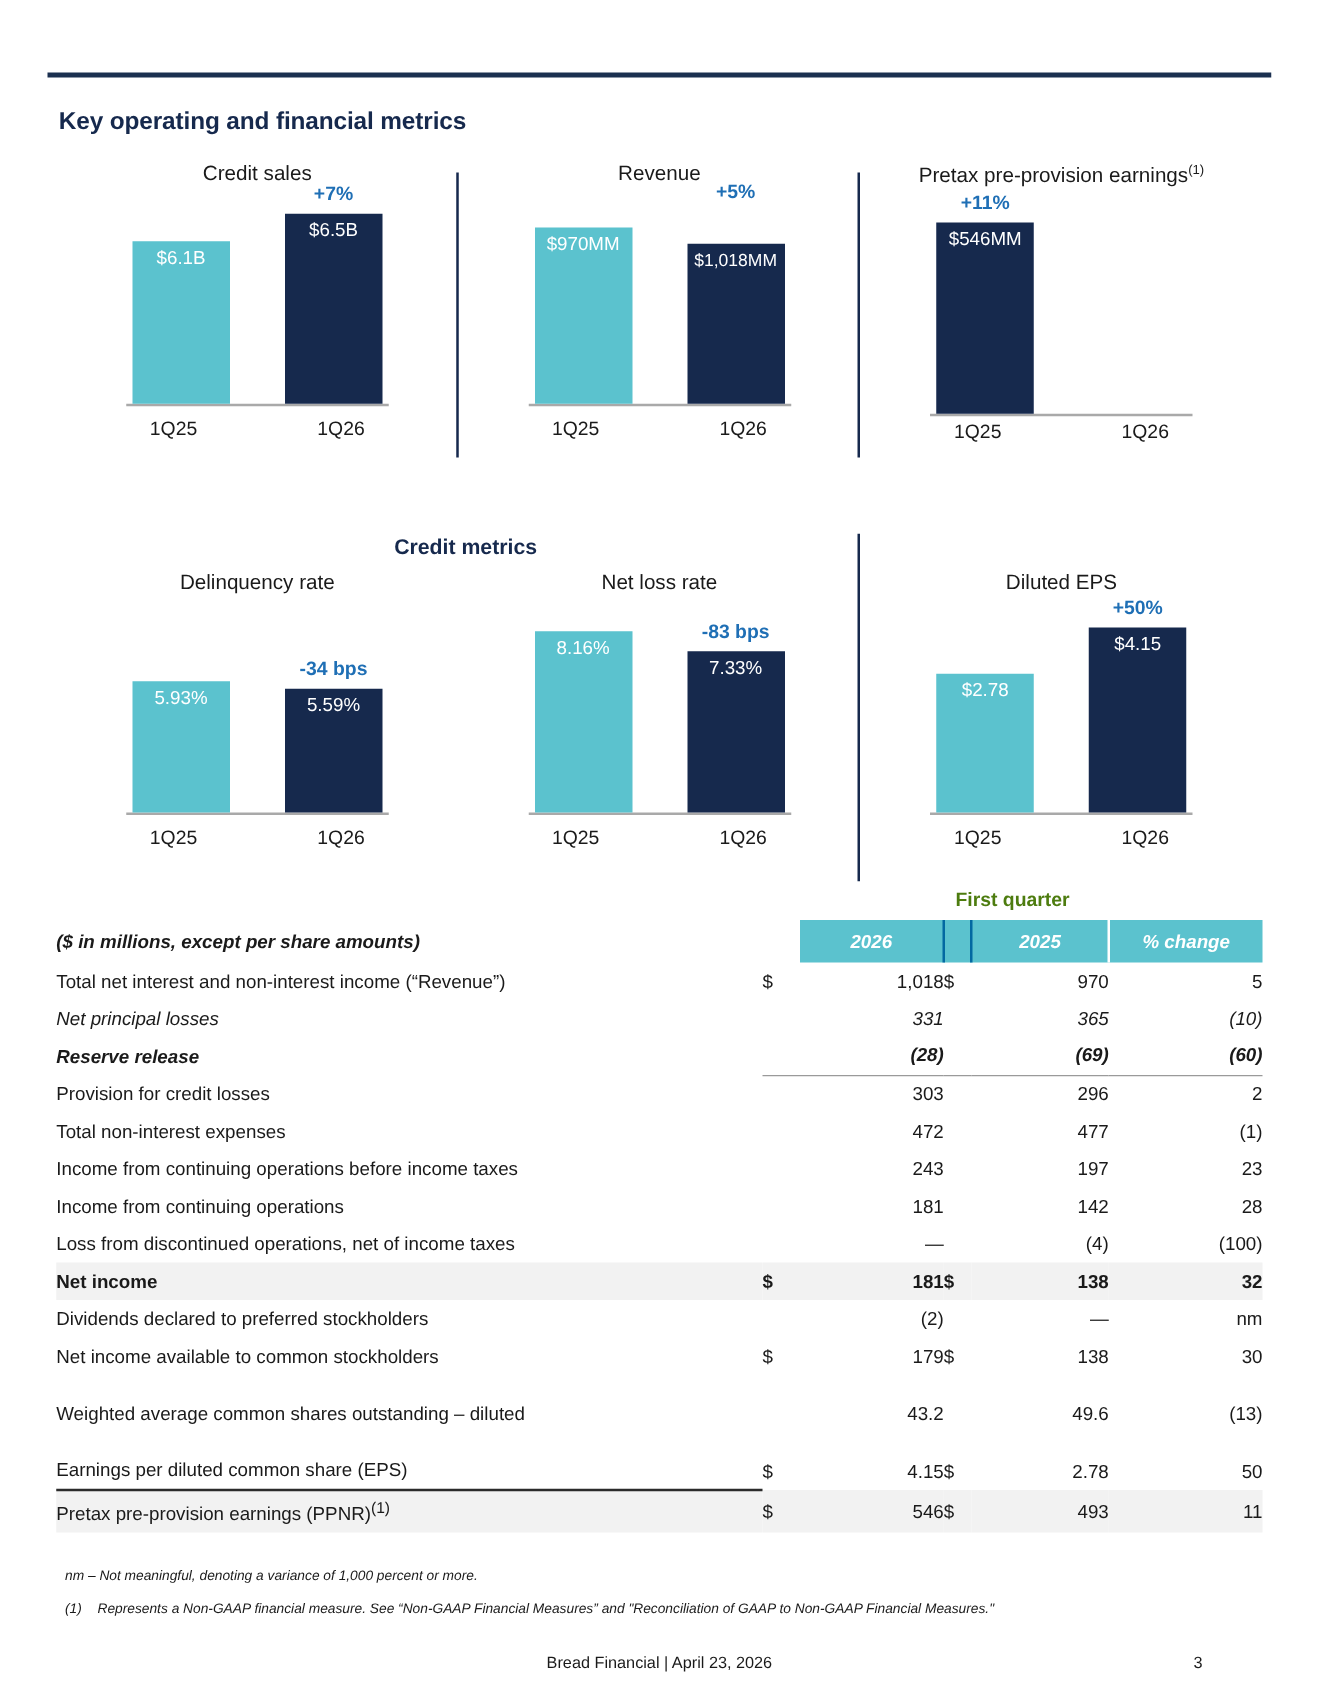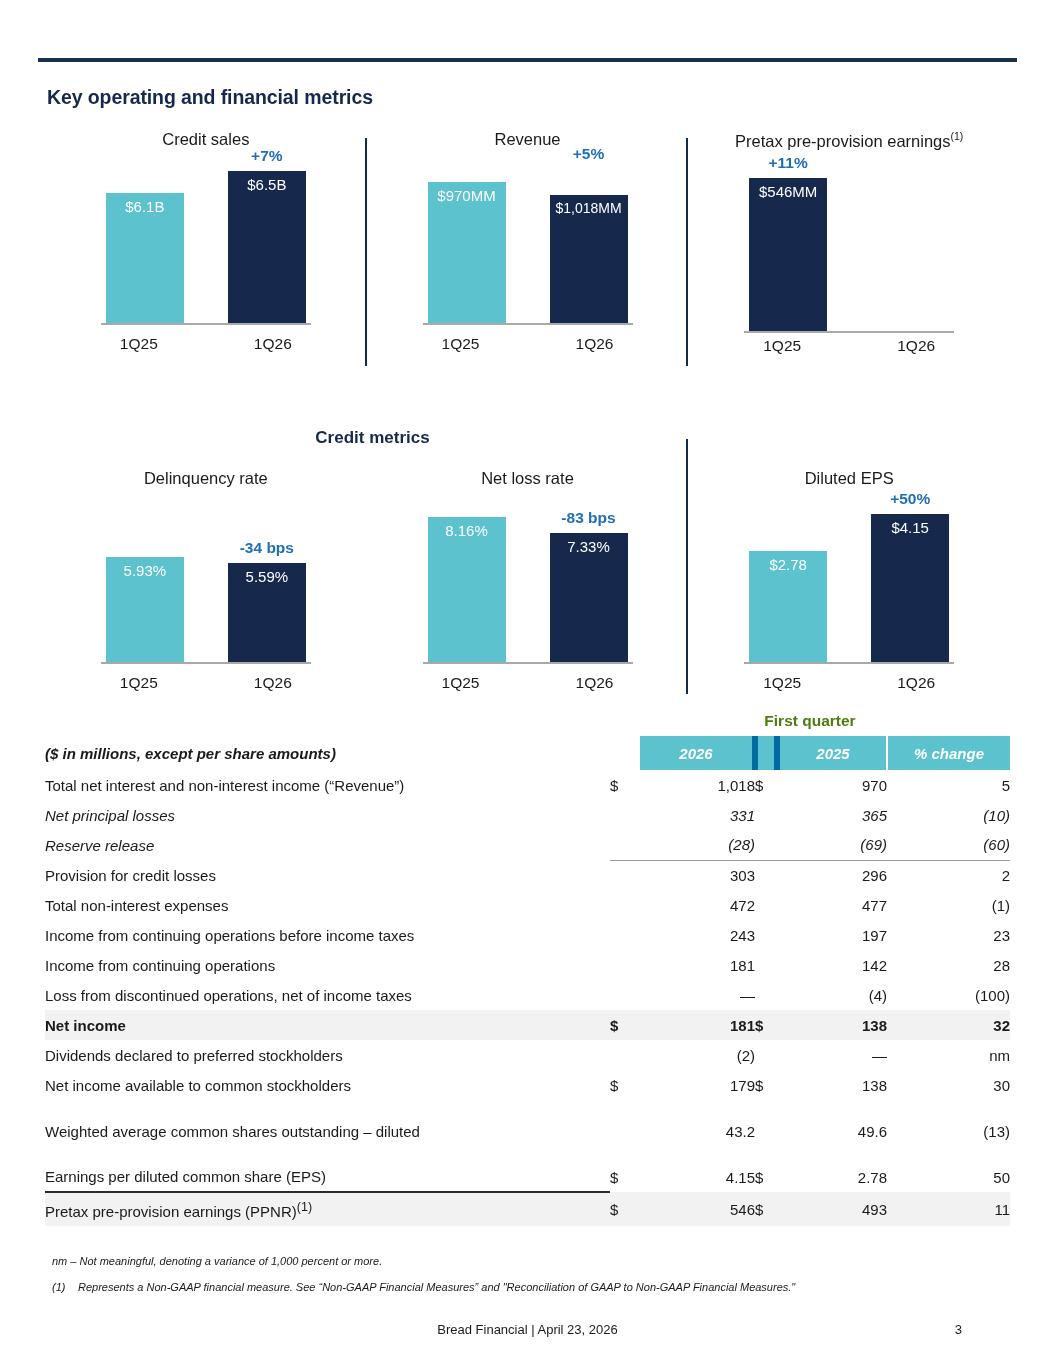--- a/index.html
+++ b/index.html
@@ -21,21 +21,21 @@
 
   .page-title {
     position:absolute; left:47px; top:86px;
     font-size:19.5px; font-weight:bold; color:#16294D;
     letter-spacing:-0.1px;
   }
 
   
   .chart-row { position:absolute; left:45px; width:965px; display:flex; }
   .row1 { top:128px; height:250px; }
-  .row2 { top:455px; height:250px;align-items:center; }
+  .row2 { top:455px; height:250px; }
 
   .chart-cell { position:relative; flex:1 1 0; }
   .chart-cell.divider-right::after {
     content:""; position:absolute; right:0; top:10px; bottom:12px;
     width:2px; background:#16294D;
   }
   .row2 .chart-cell.divider-right::after { top:-28px; bottom:0px; }
 
   .chart-title {
     text-align:center; font-size:16.5px; color:#1a1a1a;
@@ -96,30 +96,30 @@
   .col-label { width:565px; }
   .col-cur   { width:30px;  text-align:left; }
   .col-v26   { width:115px; text-align:right; padding-right:4px; }
   .col-cur2  { width:22px;  text-align:left; }
   .col-v25   { width:110px; text-align:right; padding-right:10px; }
   .col-chg   { width:123px; text-align:right; }
   .hdr-cell {
     background:#5BC2CE; color:#ffffff; font-weight:bold; font-size:15px;
     text-align:center; height:31px; line-height:31px;
   }
-  .hdr-2026 { border-right:6px solid #0369a1; }
+  .hdr-2026 { border-right:2px solid #0369a1; }
   .hdr-2025 { border-right:2px solid #ffffff; }
 
   tr.data td { height:30px; }
   .label-text { padding-left:2px; white-space:nowrap; }
   .indent { padding-left:16px; font-style:italic; }
   .italic-row td { font-style:italic; }
   .units-row td { font-style:italic; font-weight:bold; height:34px; }
 
-  .rule-after td { border-bottom:1.5px solid #9a9a9a; }
+  .rule-after td { border-bottom:1.5px solid #9a9a9a;font-weight:bold; }
   .shaded td { background:#f2f2f2; }
   .bold-row td { font-weight:bold; }
   .spacer-row td { height:16px; }
   .thickrule-label { border-top:2px solid #2b2b2b; }
 
   .dash { font-family:"Liberation Sans", sans-serif; }
 
   
   .footnotes { position:absolute; left:52px; top:1238px; width:940px;margin-top:17px; }
   .fn { font-size:11px; font-style:italic; color:#1a1a1a; margin-bottom:14px; white-space:nowrap; }

